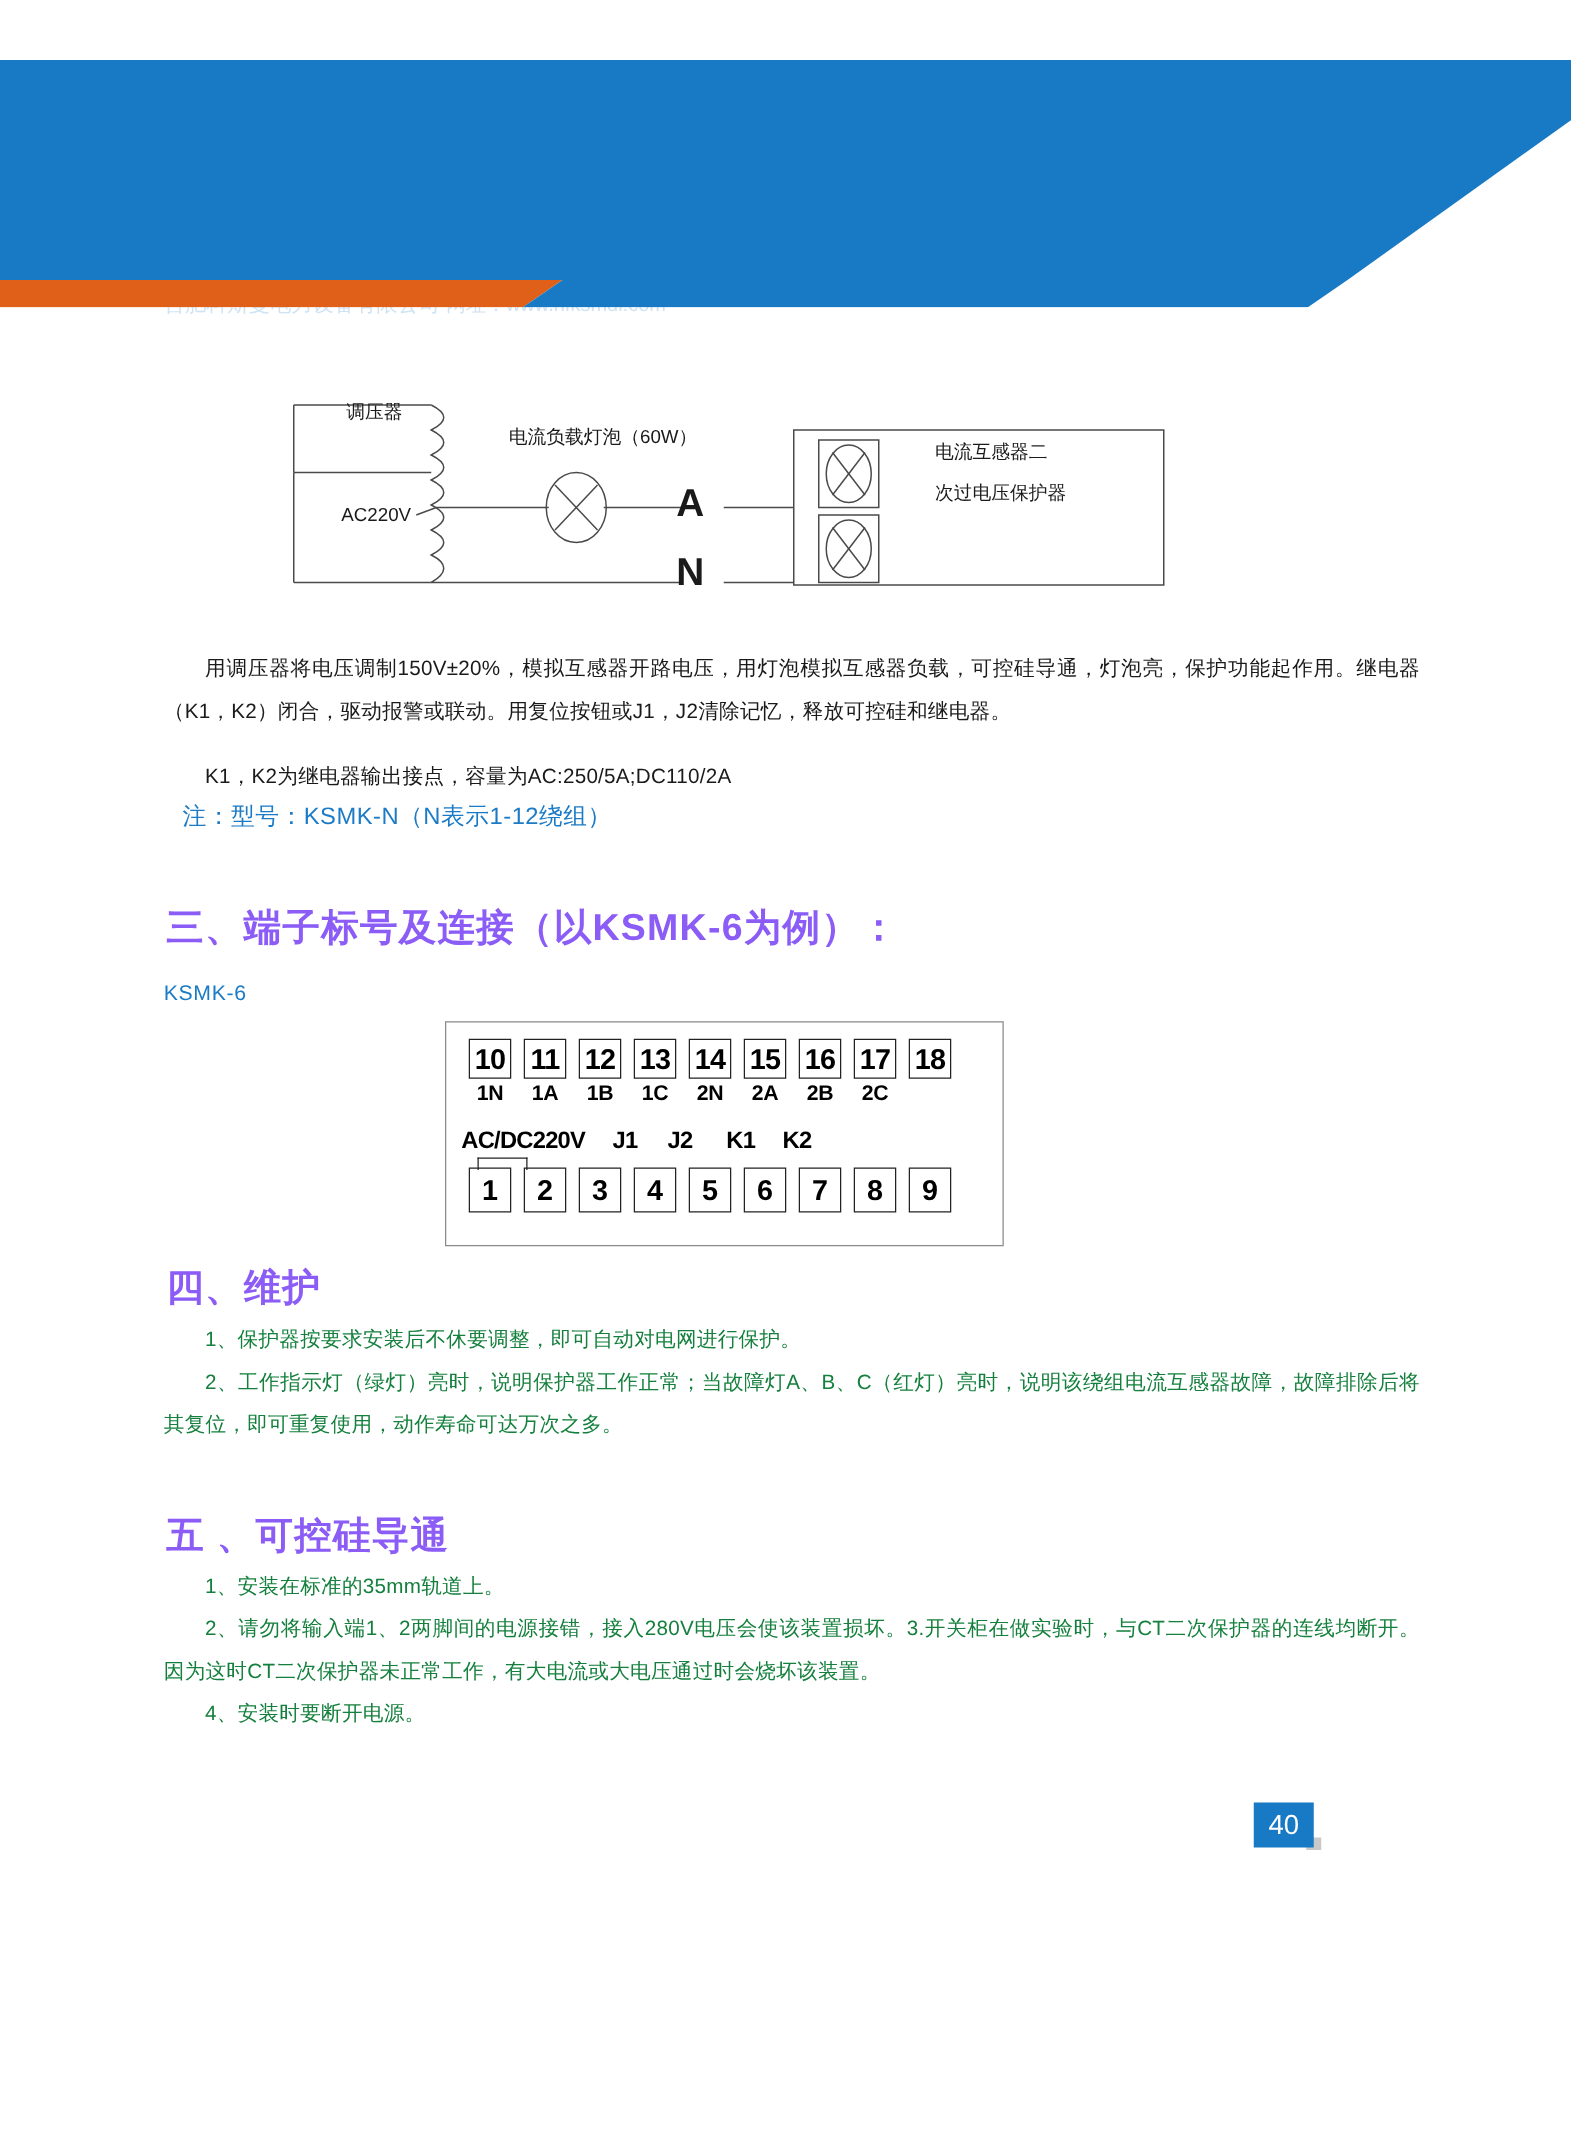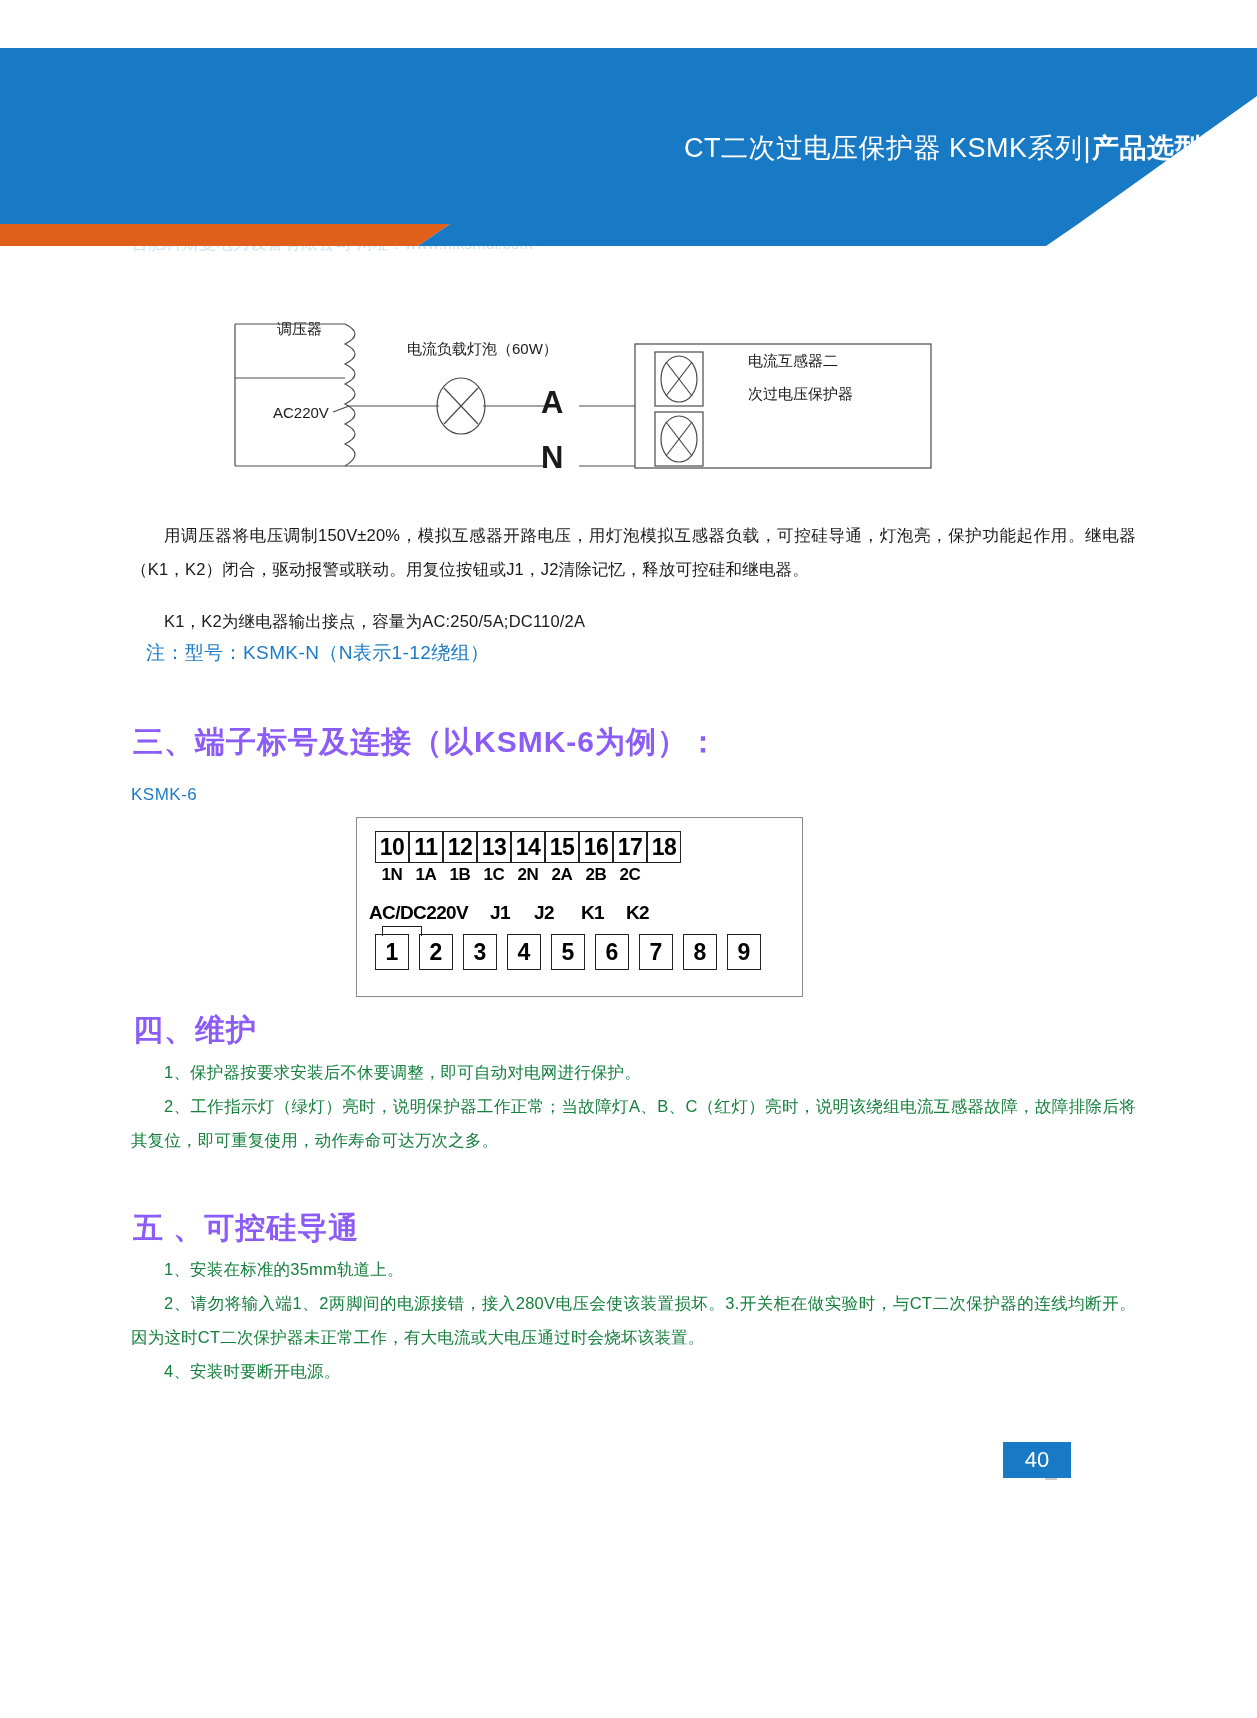--- a/index.html
+++ b/index.html
@@ -158,20 +158,21 @@
     width: 445px;
     height: 178px;
     border: 1px solid #8a8a8a;
     background: #ffffff;
   }
   .term-row-top {
     position: absolute;
     left: 18px;
     top: 13px;
     display: flex;
+    gap: 10px;
   }
   .term-cell {
     width: 34px;
     display: flex;
     flex-direction: column;
     align-items: center;
   }
   .term-num {
     width: 34px;
     height: 32px;
@@ -252,21 +253,21 @@
   .li-b { left: 131px; top: 1089px; width: 1005px; text-indent: 2em; text-align: justify;}
   .li-c { left: 131px; top: 1252px; width: 1005px; text-indent: 2em;}
   .li-d { left: 131px; top: 1286px; width: 1005px; text-indent: 2em; text-align: justify;}
   .li-e { left: 131px; top: 1354px; width: 1005px; text-indent: 2em;}
 
   
   .page-num {
     position: absolute;
     left: 1003px;
     top: 1442px;
-    width: 68px;
+    width: 48px;
     height: 36px;
     background: #1879C4;
     color: #ffffff;
     font-size: 22px;
     display: flex;
     align-items: center;
     justify-content: center;
   }
   .page-num-shadow {
     position: absolute;
@@ -275,23 +276,20 @@
     width: 12px;
     height: 10px;
     background: #c9c9c9;
   }
 </style>
 </head>
 <body>
 
 <div class="header">
   <div class="header-blue"></div>
-  <div class="header-title">
-    <span class="t-light">CT二次过电压保护器 KSMK系列</span><span class="t-bar">|</span><span class="t-bold">产品选型手册</span>
-  </div>
   <div class="header-company">
     <span>合肥科斯曼电力设备有限公司</span>
     <span class="hc-url">网址：www.hfksmdl.com</span>
   </div>
 </div>
 <div class="orange-bar"></div>
 <div class="blue-strip-right"></div>
 
 <div class="circuit">
   <svg width="760" height="190" viewBox="0 0 760 190">

